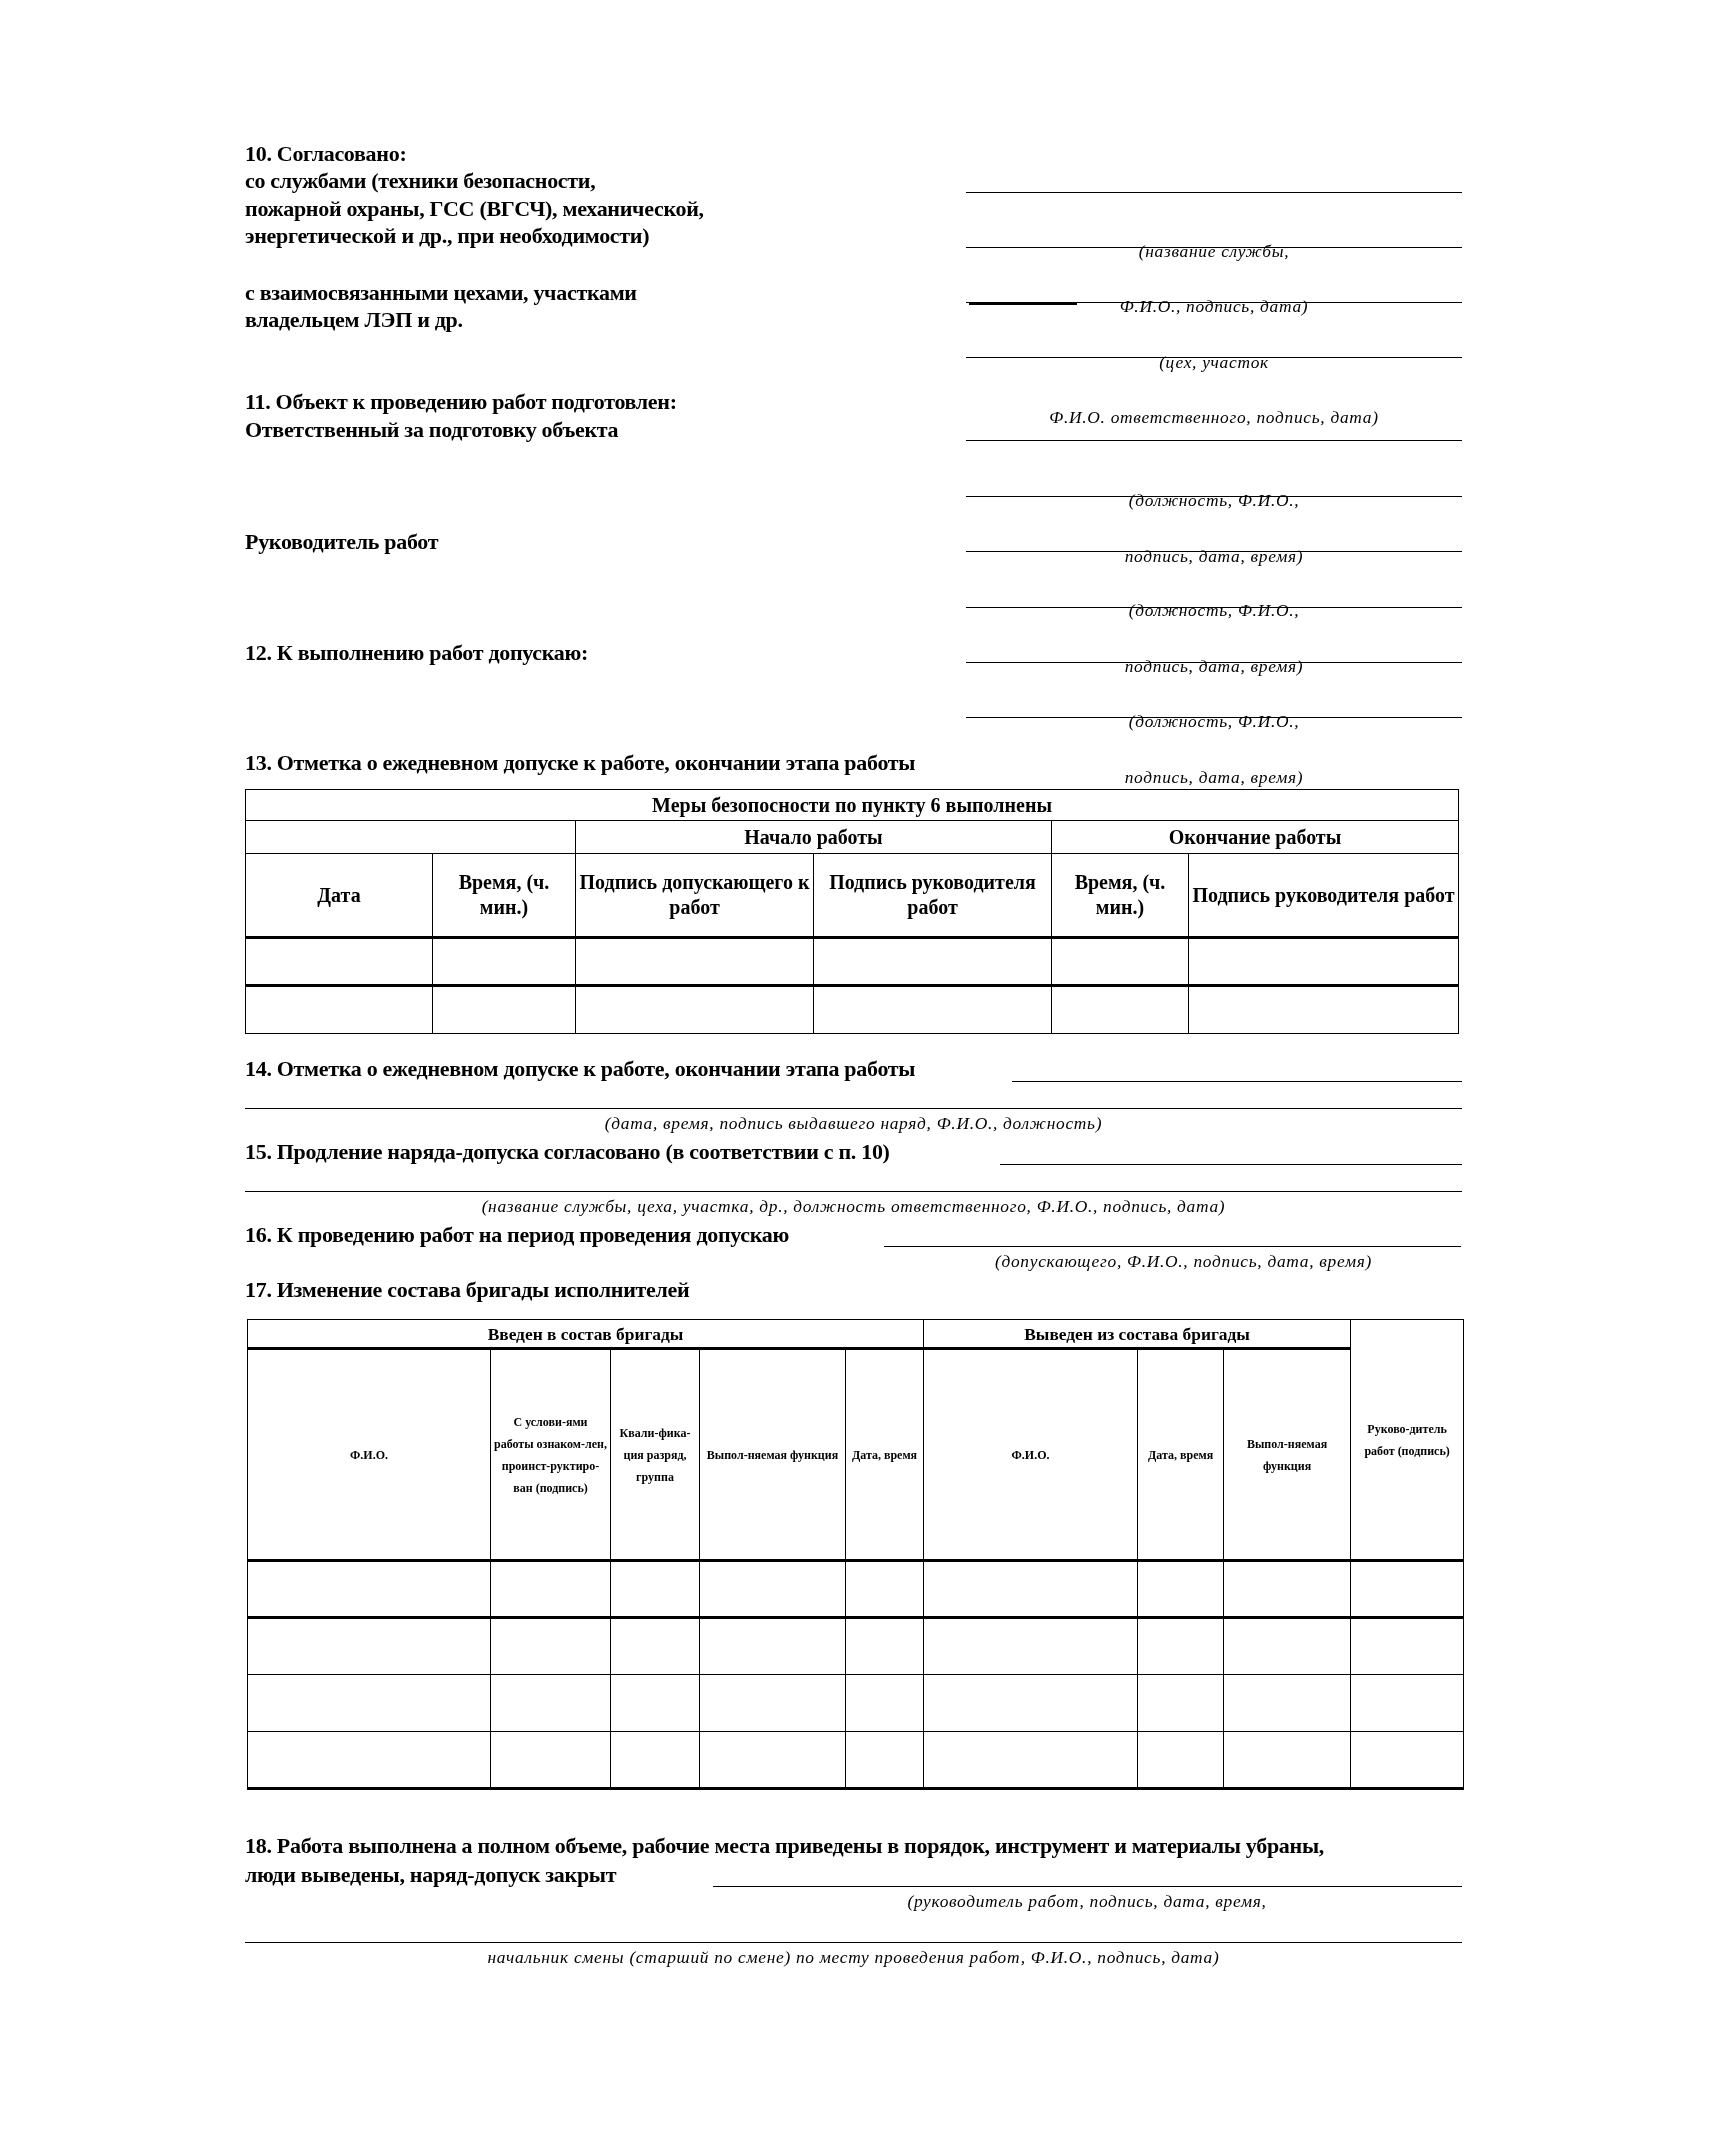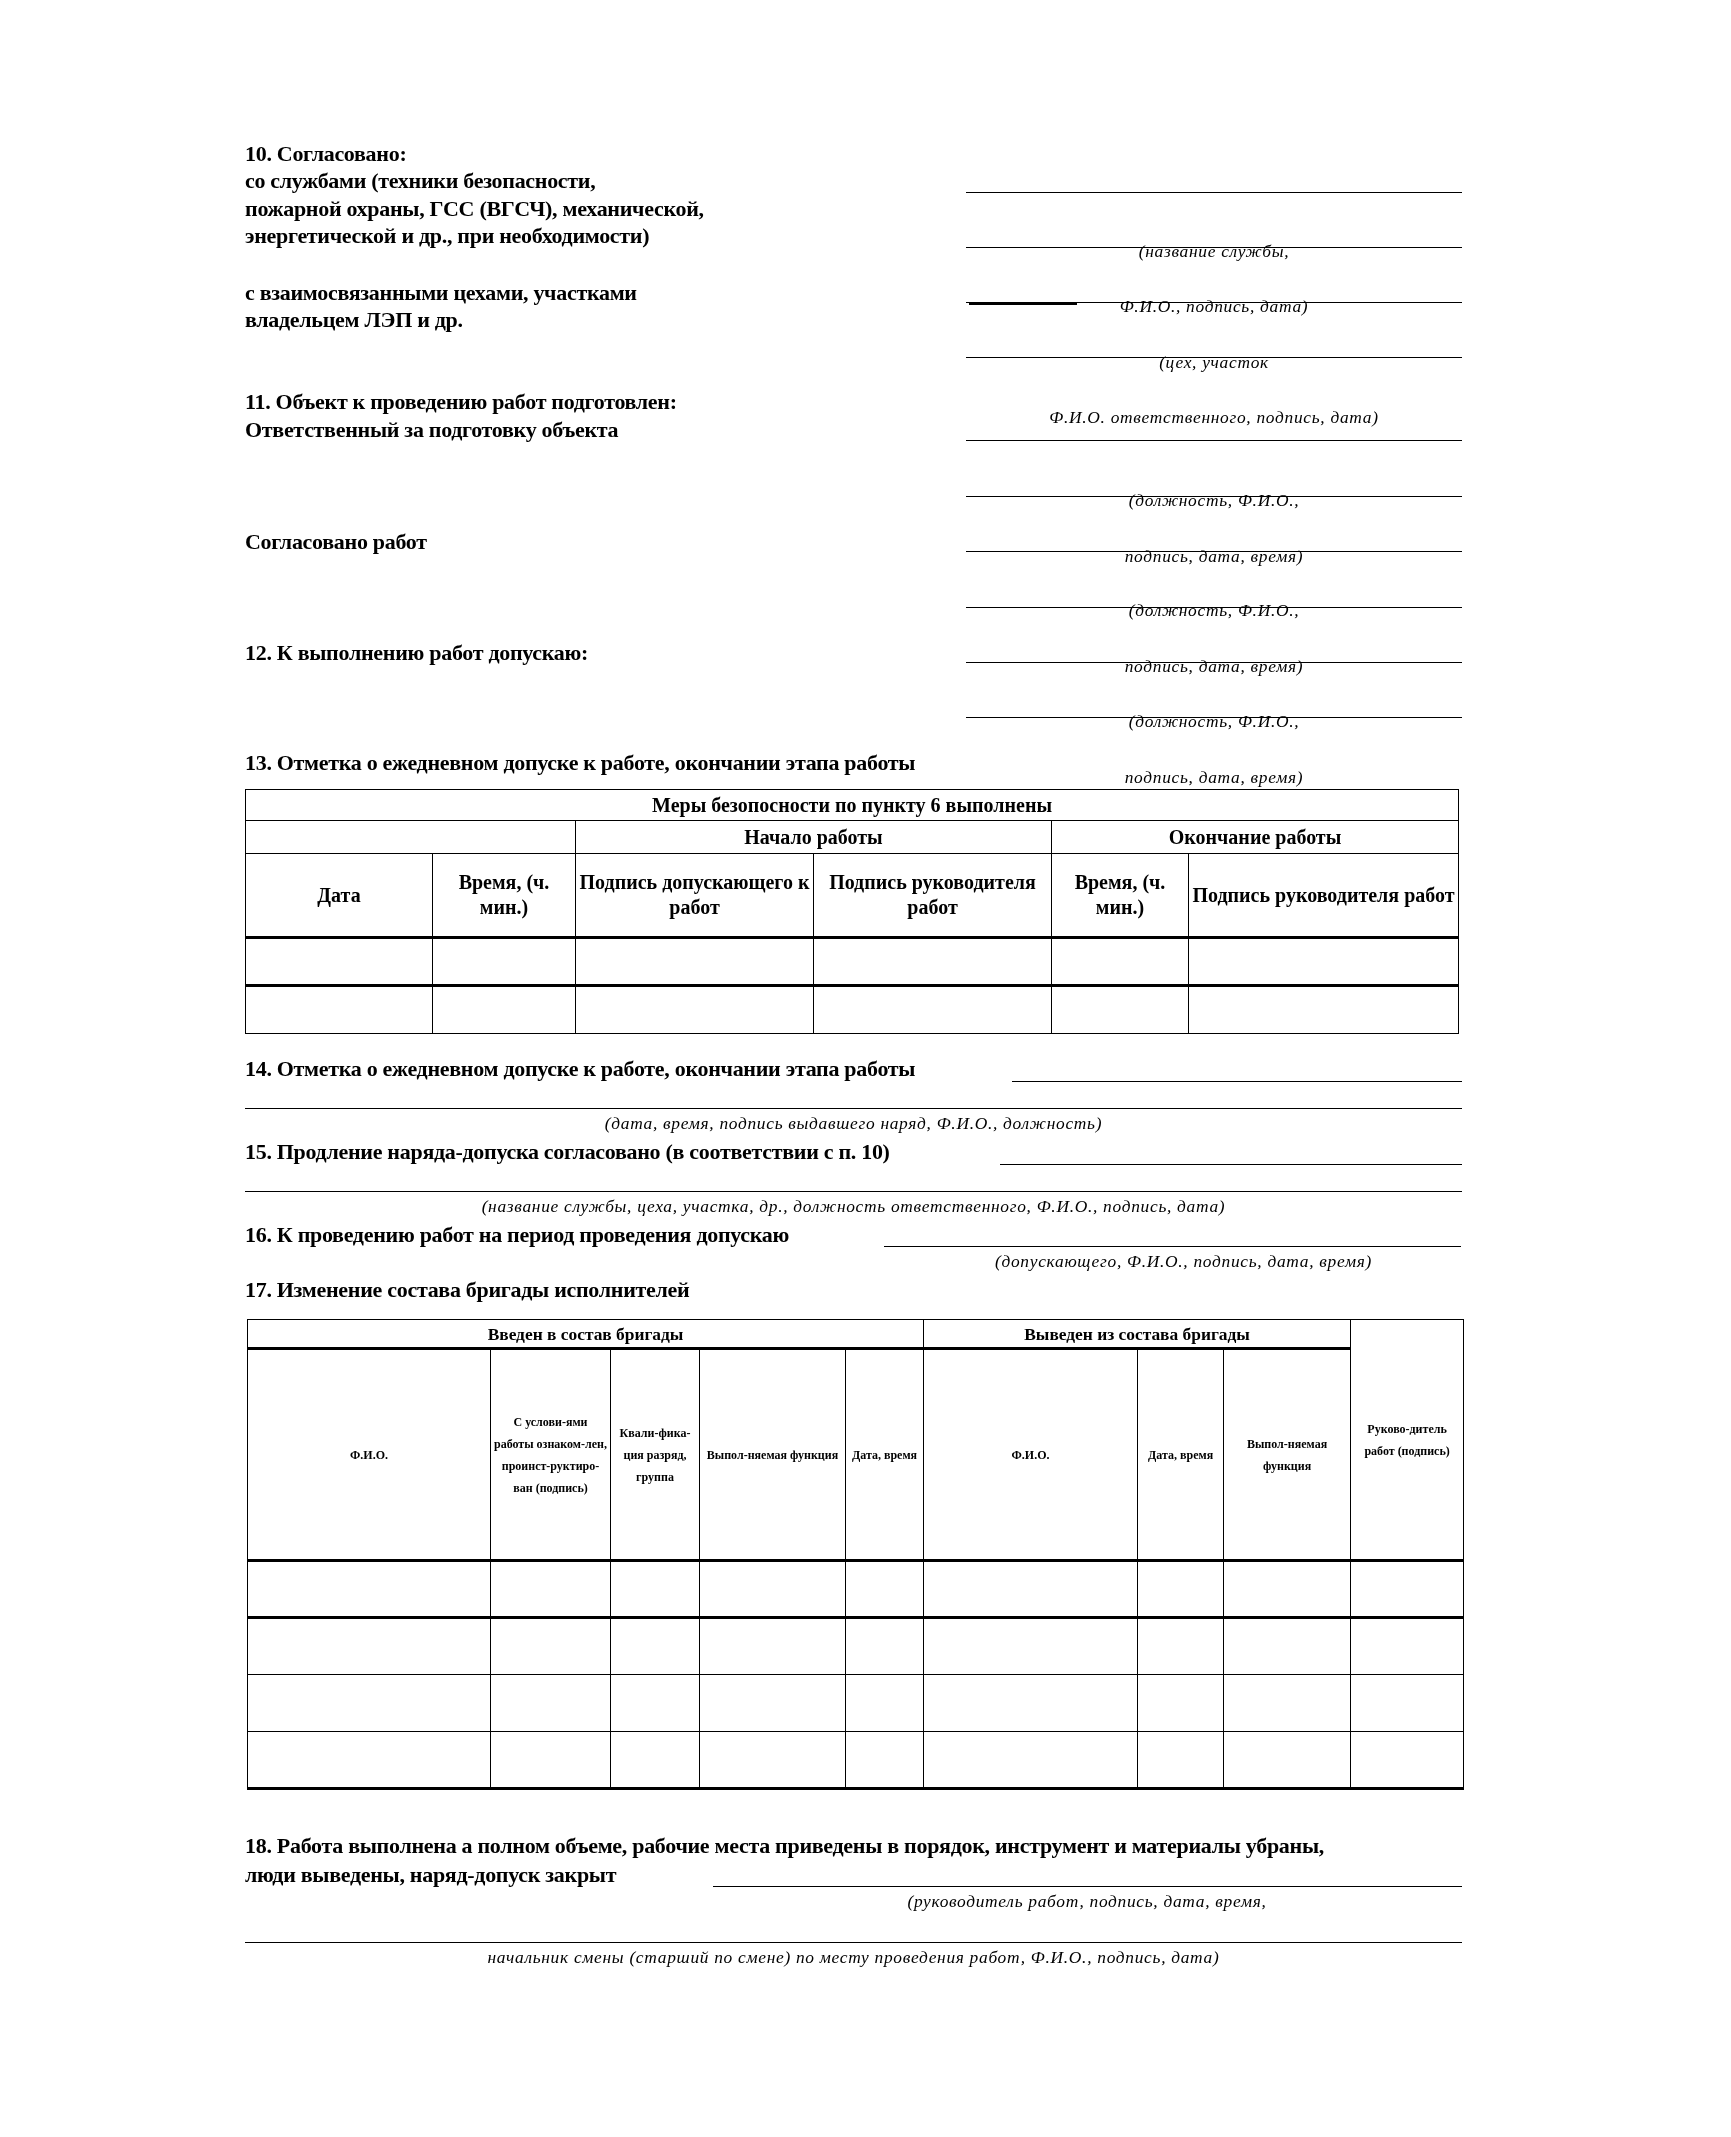--- a/index.html
+++ b/index.html
@@ -38,21 +38,21 @@
 <div class="line sigcol-line" style="top:357px;"></div>
 <div class="abs hint sigcol-hint" style="top:363px;">Ф.И.О. ответственного, подпись, дата)</div>
 
 <div class="abs lbl" style="left:245px;top:388px;">11. Объект к проведению работ подготовлен:</div>
 <div class="abs lbl" style="left:245px;top:416px;">Ответственный за подготовку объекта</div>
 <div class="line sigcol-line" style="top:440px;"></div>
 <div class="abs hint sigcol-hint" style="top:446px;">(должность, Ф.И.О.,</div>
 <div class="line sigcol-line" style="top:496px;"></div>
 <div class="abs hint sigcol-hint" style="top:502px;">подпись, дата, время)</div>
 
-<div class="abs lbl" style="left:245px;top:528px;">Согласовано работ</div>
+<div class="abs lbl" style="left:245px;top:528px;">Руководитель работ</div>
 <div class="line sigcol-line" style="top:551px;"></div>
 <div class="abs hint sigcol-hint" style="top:556px;">(должность, Ф.И.О.,</div>
 <div class="line sigcol-line" style="top:607px;"></div>
 <div class="abs hint sigcol-hint" style="top:612px;">подпись, дата, время)</div>
 
 <div class="abs lbl" style="left:245px;top:639px;">12. К выполнению работ допускаю:</div>
 <div class="line sigcol-line" style="top:662px;"></div>
 <div class="abs hint sigcol-hint" style="top:667px;">(должность, Ф.И.О.,</div>
 <div class="line sigcol-line" style="top:717px;"></div>
 <div class="abs hint sigcol-hint" style="top:723px;">подпись, дата, время)</div>

